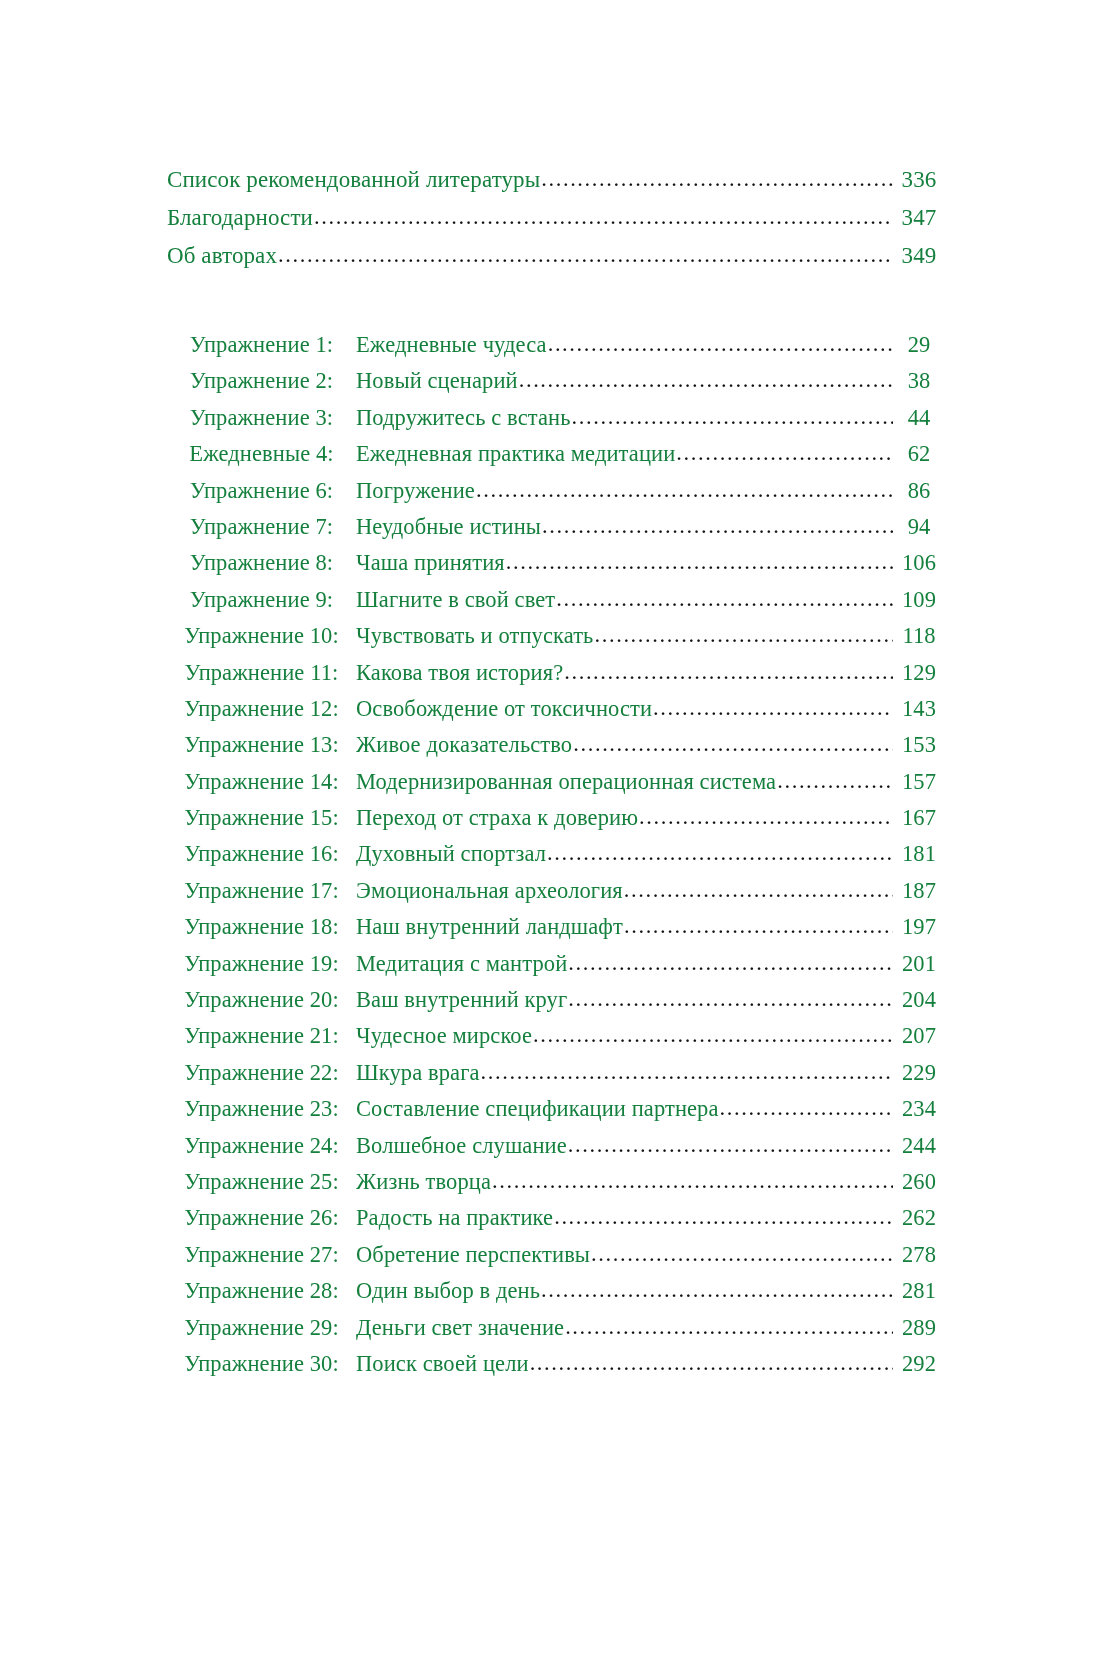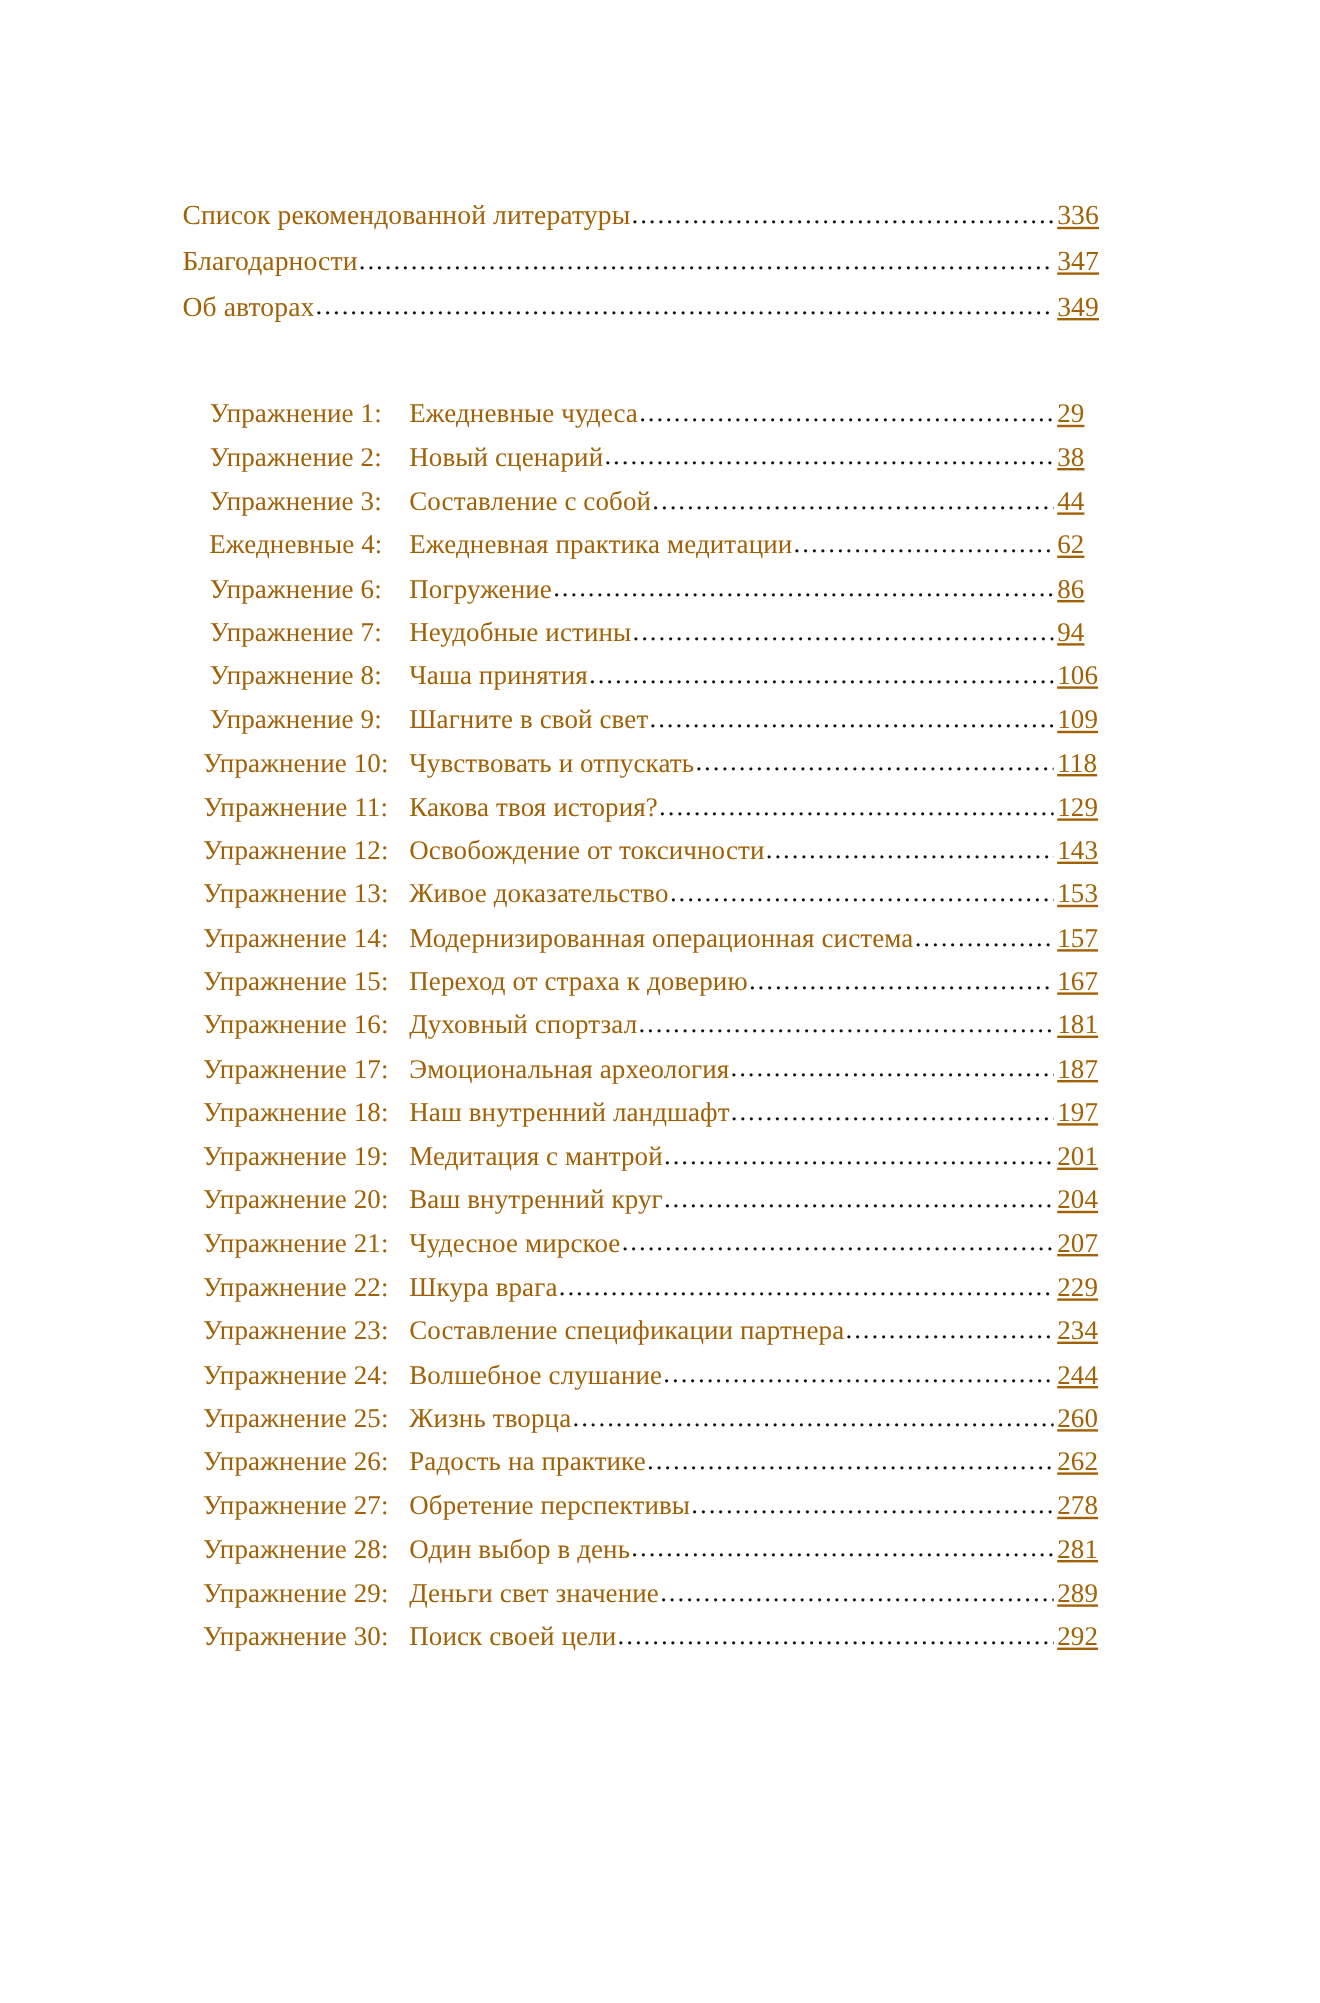--- a/index.html
+++ b/index.html
@@ -41,22 +41,23 @@
     height: 52px;
   }
 
   .toc-entry {
     display: flex;
     align-items: baseline;
     width: 100%;
     font-size: 22.5px;
     line-height: 1.0;
     height: 36.4px;
-    color: #a16207;
+    color: #15803d;
     letter-spacing: 0.1px;
+    margin-left: 15px;
   }
 
   
   .group-front .toc-entry {
     height: 38px;
     font-size: 23px;
   }
 
   .entry-label {
     white-space: nowrap;
@@ -84,25 +85,24 @@
     color: #111111;
     transform: translateY(-1px);
   }
 
   .leader::after {
     content: "........................................................................................................................................";
   }
 
   .entry-page {
     flex: 0 0 auto;
-    text-align: left;
+    text-align: center;
     min-width: 46px;
     white-space: nowrap;
     padding-left: 2px;
-    text-decoration: underline;
   }
 </style>
 </head>
 <body>
 
 <div class="page">
   <div class="toc">
 
     <div class="toc-group group-front" id="front-group">
         <div class="toc-entry">
@@ -132,21 +132,21 @@
           <span class="entry-page">29</span>
         </div>
         <div class="toc-entry ex">
           <span class="entry-label">Упражнение 2:</span>
           <span class="entry-title">Новый сценарий</span>
           <span class="leader"></span>
           <span class="entry-page">38</span>
         </div>
         <div class="toc-entry ex">
           <span class="entry-label">Упражнение 3:</span>
-          <span class="entry-title">Составление с собой</span>
+          <span class="entry-title">Подружитесь с встань</span>
           <span class="leader"></span>
           <span class="entry-page">44</span>
         </div>
         <div class="toc-entry ex">
           <span class="entry-label">Ежедневные 4:</span>
           <span class="entry-title">Ежедневная практика медитации</span>
           <span class="leader"></span>
           <span class="entry-page">62</span>
         </div>
         <div class="toc-entry ex">

